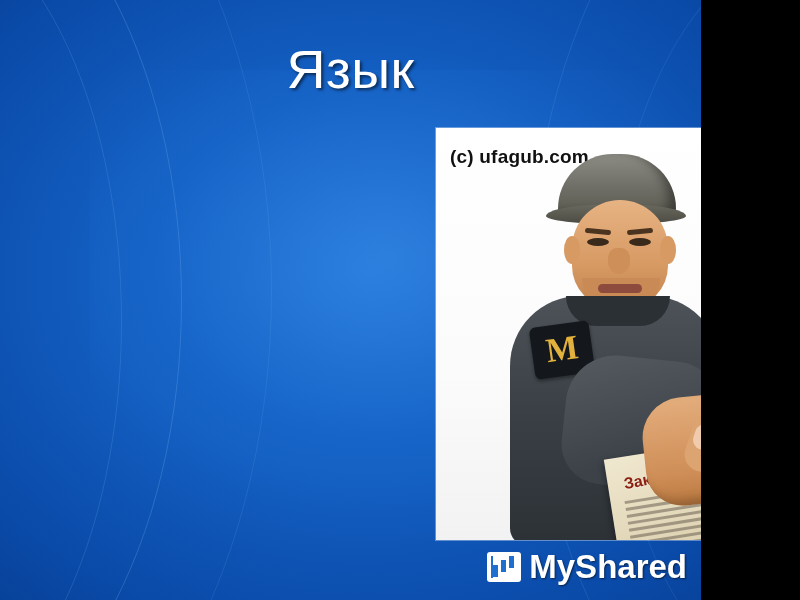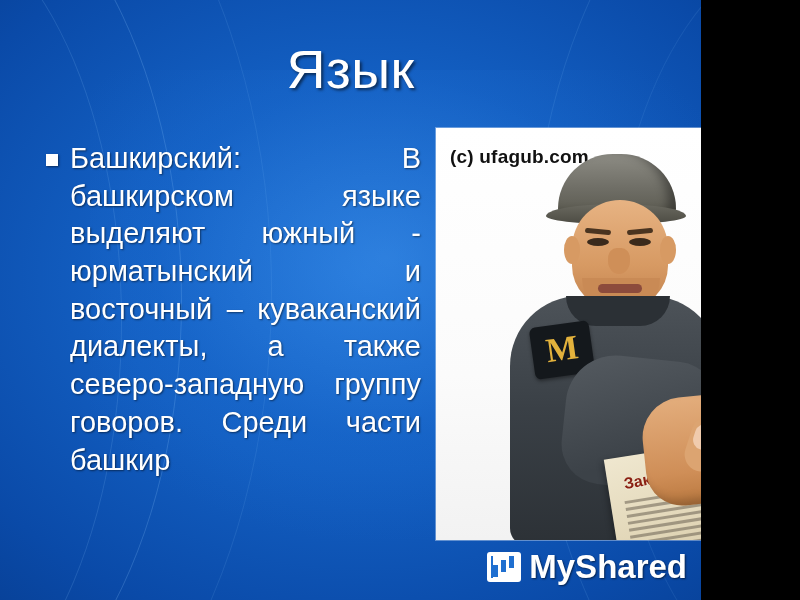--- a/index.html
+++ b/index.html
@@ -295,26 +295,20 @@
 
   <div class="arc a1"></div>
   <div class="arc a2"></div>
   <div class="arc a3"></div>
   <div class="arc a4"></div>
   <div class="arc a5"></div>
   <div class="glow"></div>
 
   <div class="title">Язык</div>
 
-  <div class="body-col">
-    <div class="bullet-row">
-      <span class="bullet-mark"></span>
-      <span class="bullet-text">Башкирский: В башкирском языке выделяют южный - юрматынский и восточный – куваканский диалекты, а также северо-западную группу говоров. Среди части башкир</span>
-    </div>
-  </div>
 
   <div class="photo">
     <div class="photo-bg"></div>
     <div class="wm-top">(c) ufagub.com</div>
 
     <div class="fig">
       <div class="helmet"></div>
       <div class="helmet-brim"></div>
       <div class="face"></div>
       <div class="ear-l"></div>

